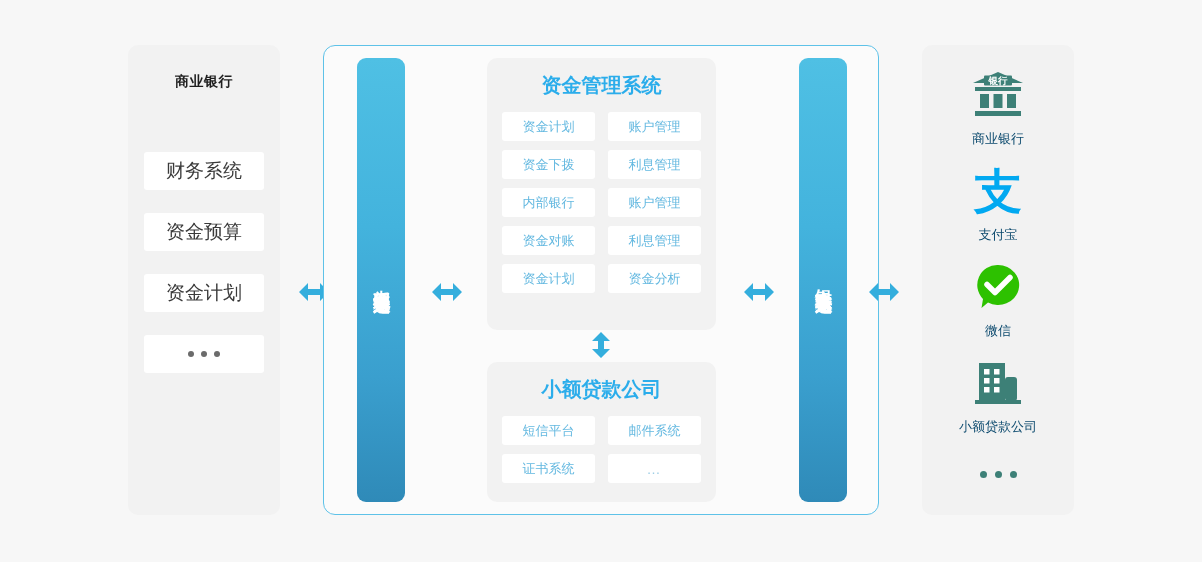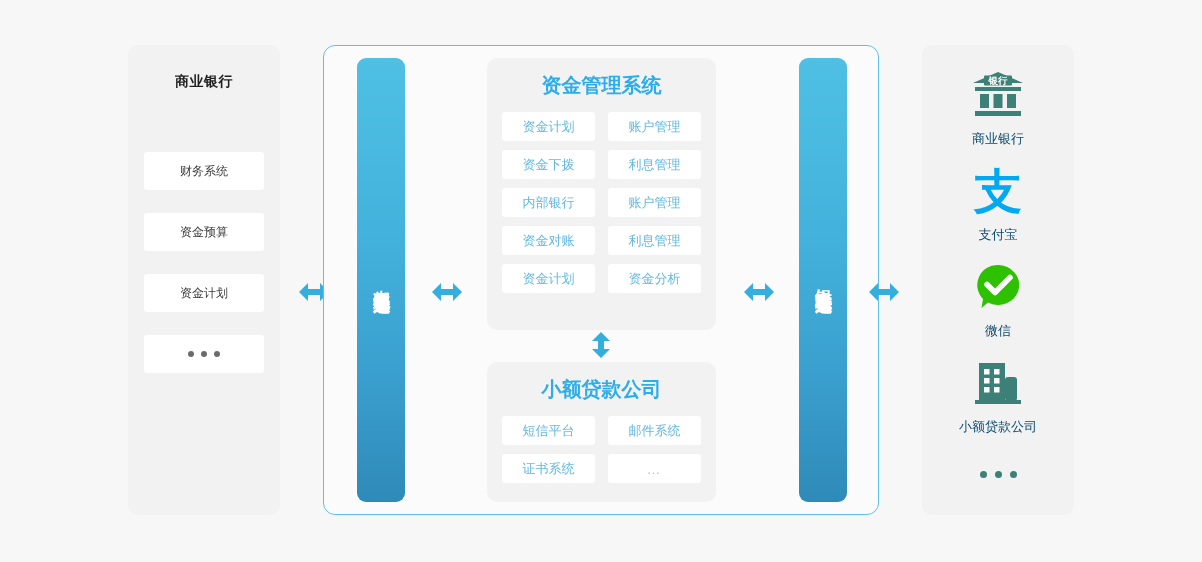--- a/index.html
+++ b/index.html
@@ -31,21 +31,21 @@
 
   .plain-card {
     width: 120px;
     height: 38px;
     margin: 0 auto 23px auto;
     background: #ffffff;
     border-radius: 3px;
     display: flex;
     align-items: center;
     justify-content: center;
-    font-size: 12px;
+    font-size: 19px;
     color: #3a3a3a;
   }
   #left-panel .cards { margin-top: 61px; }
   .dots-glyph { display: flex; gap: 7px; align-items: center; }
   .dots-glyph i { width: 6px; height: 6px; border-radius: 50%; background: #6b6b6b; display: block; }
 
   
   .inst { margin-top: 22px; display: flex; flex-direction: column; align-items: center; }
   .inst + .inst { margin-top: 15px; }
   .inst-label { font-size: 13px; color: #0c4a6e; margin-top: 7px; }

